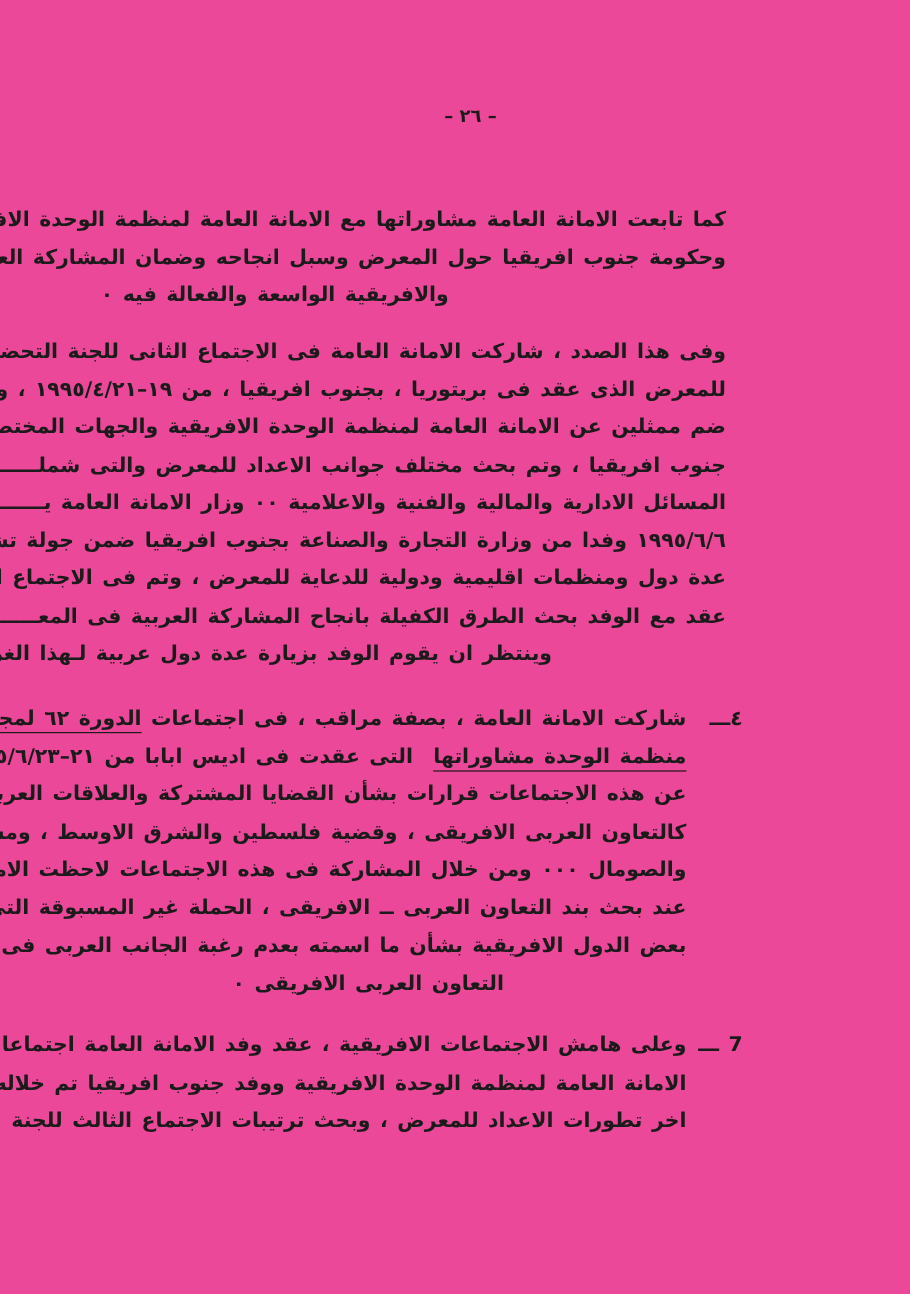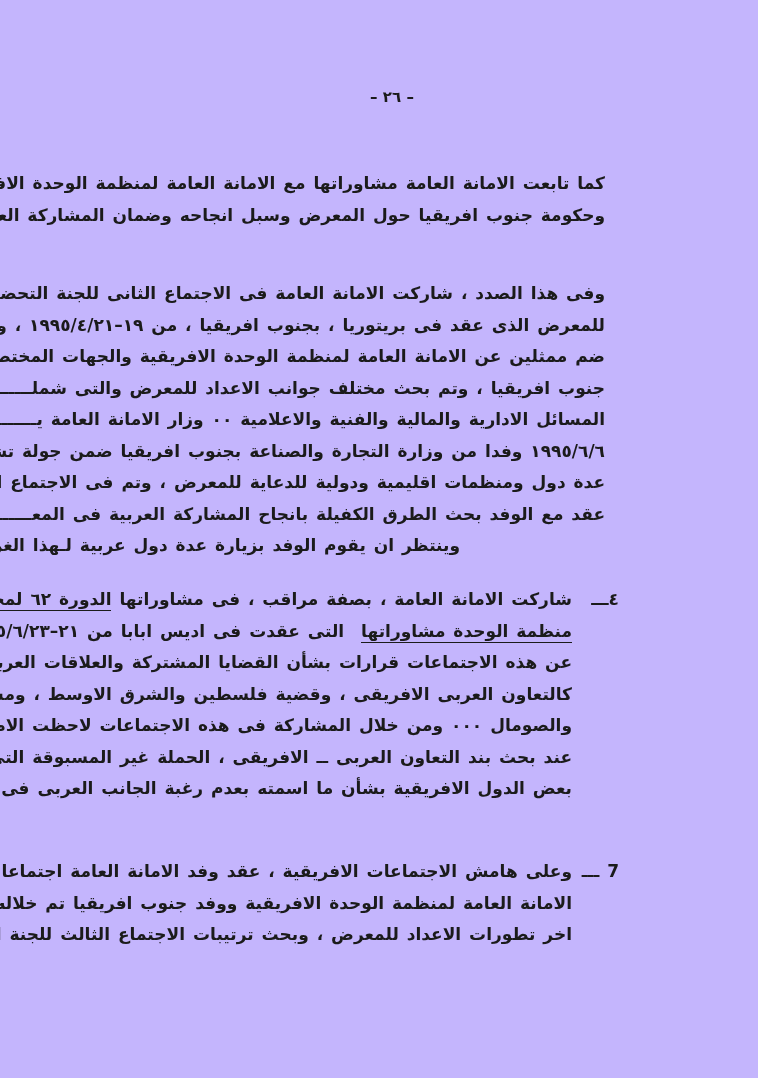--- a/index.html
+++ b/index.html
@@ -1,20 +1,20 @@
 <!DOCTYPE html>
 <html lang="ar"><head>
 <meta charset="utf-8">
 <style>
   html,body{margin:0;padding:0;background:#e8e8e8;}
   .sheet{
     position:relative;
     width:758px;height:1078px;
     margin:0 auto;
-    background:#c4b5fd;
+    background:#ec4899;
     overflow:hidden;
     font-family:"DejaVu Sans",sans-serif;
     color:#1b1b1b;
   }
   .pageno{
     position:absolute;top:88px;left:26px;right:0;
     text-align:center;
     font-size:15px;font-weight:bold;
     letter-spacing:2px;
     direction:rtl;
@@ -57,43 +57,45 @@
 </head>
 <body>
 
 <div class="sheet">
 
   <div class="pageno">– ٢٦ –</div>
 
   <div class="para" id="p1">
     <div class="line">كما تابعت الامانة العامة مشاوراتها مع الامانة العامة لمنظمة الوحدة الافريقية</div>
     <div class="line">وحكومة جنوب افريقيا حول المعرض وسبل انجاحه وضمان المشاركة العربيــــــة</div>
+    <div class="line ind-p1-last">والافريقية الواسعة والفعالة فيه ٠</div>
   </div>
 
   <div class="para" id="p2">
     <div class="line">وفى هذا الصدد ، شاركت الامانة العامة فى الاجتماع الثانى للجنة التحضيريــــــة</div>
     <div class="line">للمعرض الذى عقد فى بريتوريا ، بجنوب افريقيا ، من ١٩–١٩٩٥/٤/٢١ ، والذى</div>
     <div class="line">ضم ممثلين عن الامانة العامة لمنظمة الوحدة الافريقية والجهات المختصة فــــى</div>
     <div class="line">جنوب افريقيا ، وتم بحث مختلف جوانب الاعداد للمعرض والتى شملــــــــت</div>
     <div class="line">المسائل الادارية والمالية والفنية والاعلامية ٠٠ وزار الامانة العامة يـــــــــوم</div>
     <div class="line">١٩٩٥/٦/٦ وفدا من وزارة التجارة والصناعة بجنوب افريقيا ضمن جولة تشمــــل</div>
     <div class="line">عدة دول ومنظمات اقليمية ودولية للدعاية للمعرض ، وتم فى الاجتماع الــــــذى</div>
     <div class="line">عقد مع الوفد بحث الطرق الكفيلة بانجاح المشاركة العربية فى المعـــــــرض ،</div>
     <div class="line ind-p2-last">وينتظر ان يقوم الوفد بزيارة عدة دول عربية لـهذا الغرض ٠</div>
   </div>
 
   <div class="para item" id="item4">
     <span class="marker">٤ـــ</span>
-    <div class="line"><span>شاركت الامانة العامة ، بصفة مراقب ، فى مشاوراتها</span> <span class="u">الدورة ٦٢ لمجلس وزراء</span></div>
+    <div class="line"><span>شاركت الامانة العامة ، بصفة مراقب ، فى اجتماعات</span> <span class="u">الدورة ٦٢ لمجلس وزراء</span></div>
     <div class="line"><span class="u gap">منظمة الوحدة مشاوراتها</span> <span>التى عقدت فى اديس ابابا من ٢١–١٩٩٥/٦/٢٣ ، وصدر</span></div>
     <div class="line">عن هذه الاجتماعات قرارات بشأن القضايا المشتركة والعلاقات العربية الافريقية</div>
     <div class="line">كالتعاون العربى الافريقى ، وقضية فلسطين والشرق الاوسط ، ومشكلة " لوكيربى"</div>
     <div class="line">والصومال ٠٠٠ ومن خلال المشاركة فى هذه الاجتماعات لاحظت الامانة العامـــــة</div>
     <div class="line">عند بحث بند التعاون العربى ــ الافريقى ، الحملة غير المسبوقة التى شنتهـــــا</div>
     <div class="line">بعض الدول الافريقية بشأن ما اسمته بعدم رغبة الجانب العربى فى استمــــــرار</div>
+    <div class="line ind-i4-last">التعاون العربى الافريقى ٠</div>
   </div>
 
   <div class="para item" id="item5">
     <span class="marker">7 ـــ</span>
     <div class="line">وعلى هامش الاجتماعات الافريقية ، عقد وفد الامانة العامة اجتماعا مع مسئولى</div>
     <div class="line">الامانة العامة لمنظمة الوحدة الافريقية ووفد جنوب افريقيا تم خلاله استعــراض</div>
     <div class="line">اخر تطورات الاعداد للمعرض ، وبحث ترتيبات الاجتماع الثالث للجنة التحضيرية٠</div>
   </div>
 
 </div>

